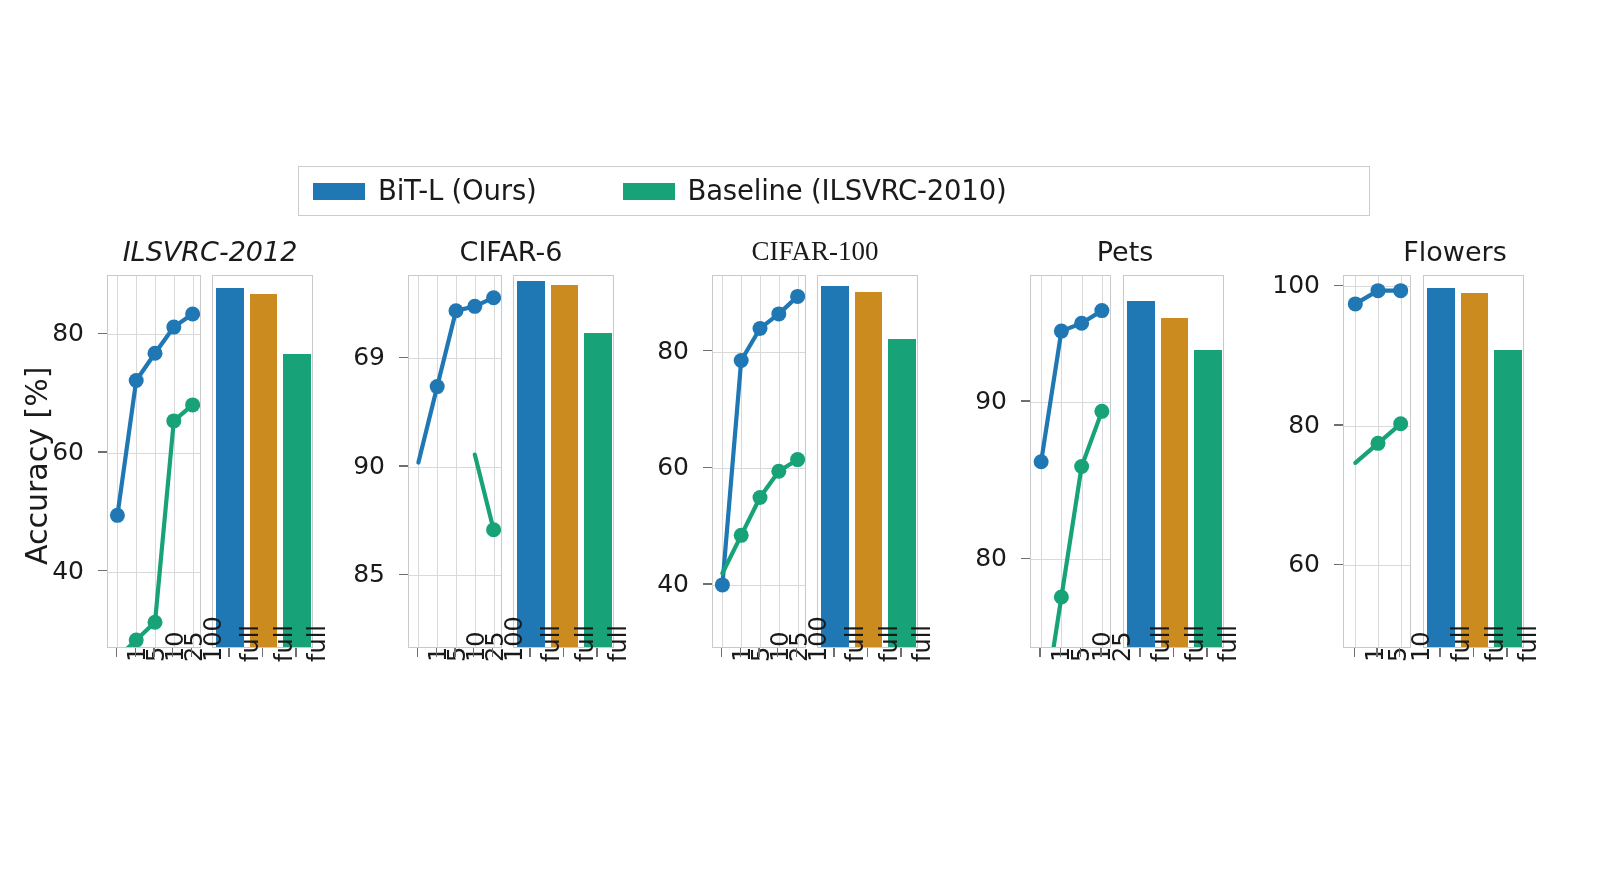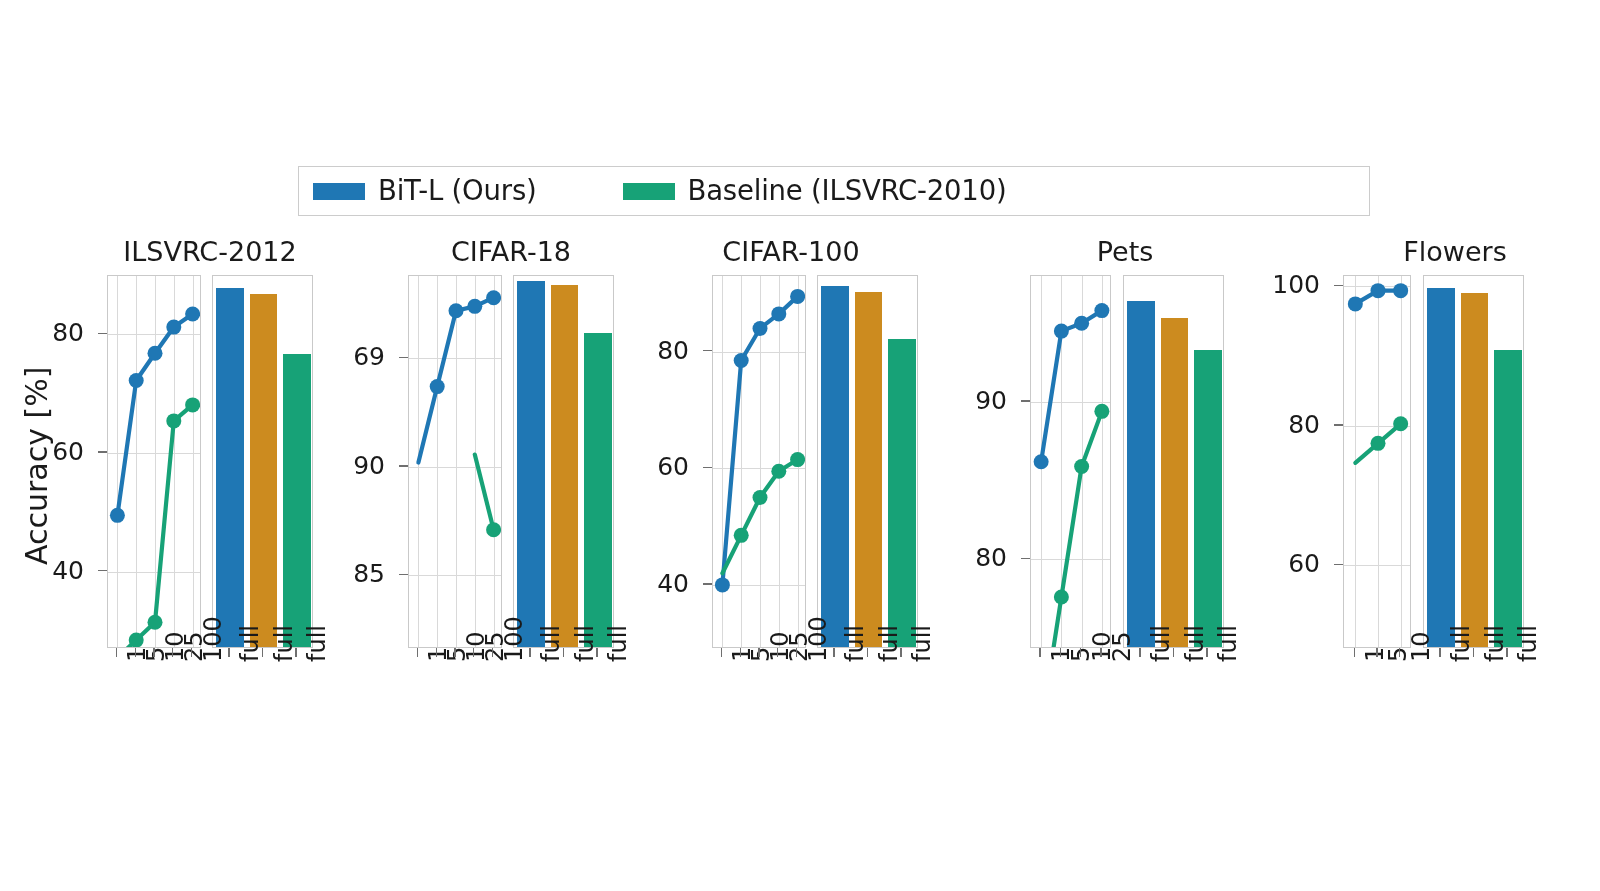--- a/index.html
+++ b/index.html
@@ -146,21 +146,21 @@
       <span style="width: 36px;"></span>
       <div class="legend-entry">
         <span class="legend-swatch" style="background: rgb(23, 162, 119);"></span>
         <span class="legend-label">Baseline (ILSVRC-2010)</span>
       </div>
     </div>
 
   <div class="axis-ylabel" style="left:22px; top:565px;">Accuracy [%]</div>
 
   <div id="panels">
-      <div class="panel-title" style="left: 10px; top: 238px; width: 400px;">ILSVRC-2012</div>
+      <div class="panel-title" style="left: 10px; top: 238px; width: 400px; font-style: italic;">ILSVRC-2012</div>
       <div class="axes" style="left: 107px; top: 275px; width: 94px; height: 373px;">
         <div class="axes-inner">
           <div class="gridline-v" style="left: 9.4px;"></div>
           <div class="gridline-v" style="left: 28.2px;"></div>
           <div class="gridline-v" style="left: 47px;"></div>
           <div class="gridline-v" style="left: 65.8px;"></div>
           <div class="gridline-v" style="left: 84.6px;"></div>
           <div class="gridline-h" style="top: 295.787px;"></div>
           <div class="gridline-h" style="top: 176.997px;"></div>
           <div class="gridline-h" style="top: 58.207px;"></div>
@@ -201,21 +201,21 @@
       <div class="xtick-mark" style="left: 172.1px; top: 648px;"></div>
       <div class="xtick-text" style="left: 181.8px; top: 662px;">25</div>
       <div class="xtick-mark" style="left: 190.9px; top: 648px;"></div>
       <div class="xtick-text" style="left: 200.6px; top: 662px;">100</div>
       <div class="xtick-mark" style="left: 228.133px; top: 648px;"></div>
       <div class="xtick-text" style="left: 237.833px; top: 662px;">full</div>
       <div class="xtick-mark" style="left: 261.8px; top: 648px;"></div>
       <div class="xtick-text" style="left: 271.5px; top: 662px;">full</div>
       <div class="xtick-mark" style="left: 295.467px; top: 648px;"></div>
       <div class="xtick-text" style="left: 305.167px; top: 662px;">full</div>
-      <div class="panel-title" style="left: 311px; top: 238px; width: 400px;">CIFAR-18</div>
+      <div class="panel-title" style="left: 311px; top: 238px; width: 400px;">CIFAR-6</div>
       <div class="axes" style="left: 408px; top: 275px; width: 94px; height: 373px;">
         <div class="axes-inner">
           <div class="gridline-v" style="left: 9.4px;"></div>
           <div class="gridline-v" style="left: 28.2px;"></div>
           <div class="gridline-v" style="left: 47px;"></div>
           <div class="gridline-v" style="left: 65.8px;"></div>
           <div class="gridline-v" style="left: 84.6px;"></div>
           <div class="gridline-h" style="top: 299.267px;"></div>
           <div class="gridline-h" style="top: 190.837px;"></div>
           <div class="gridline-h" style="top: 82.407px;"></div>
@@ -252,21 +252,21 @@
       <div class="xtick-mark" style="left: 473.1px; top: 648px;"></div>
       <div class="xtick-text" style="left: 482.8px; top: 662px;">25</div>
       <div class="xtick-mark" style="left: 491.9px; top: 648px;"></div>
       <div class="xtick-text" style="left: 501.6px; top: 662px;">100</div>
       <div class="xtick-mark" style="left: 529.133px; top: 648px;"></div>
       <div class="xtick-text" style="left: 538.833px; top: 662px;">full</div>
       <div class="xtick-mark" style="left: 562.8px; top: 648px;"></div>
       <div class="xtick-text" style="left: 572.5px; top: 662px;">full</div>
       <div class="xtick-mark" style="left: 596.467px; top: 648px;"></div>
       <div class="xtick-text" style="left: 606.167px; top: 662px;">full</div>
-      <div class="panel-title" style="left: 591px; top: 238px; width: 400px;">CIFAR-100</div>
+      <div class="panel-title" style="left: 615px; top: 238px; width: 400px; font-family: Liberation Serif, serif;">CIFAR-100</div>
       <div class="axes" style="left: 712px; top: 275px; width: 94px; height: 373px;">
         <div class="axes-inner">
           <div class="gridline-v" style="left: 9.4px;"></div>
           <div class="gridline-v" style="left: 28.2px;"></div>
           <div class="gridline-v" style="left: 47px;"></div>
           <div class="gridline-v" style="left: 65.8px;"></div>
           <div class="gridline-v" style="left: 84.6px;"></div>
           <div class="gridline-h" style="top: 308.891px;"></div>
           <div class="gridline-h" style="top: 192.328px;"></div>
           <div class="gridline-h" style="top: 75.7656px;"></div>

